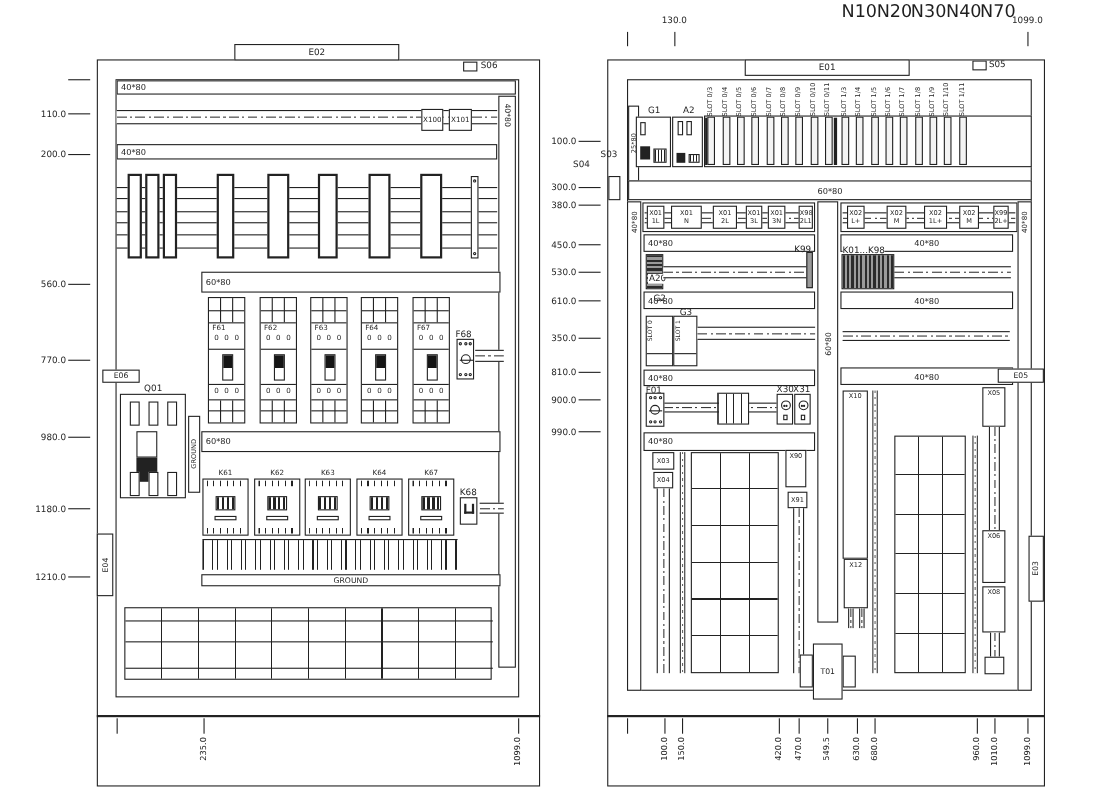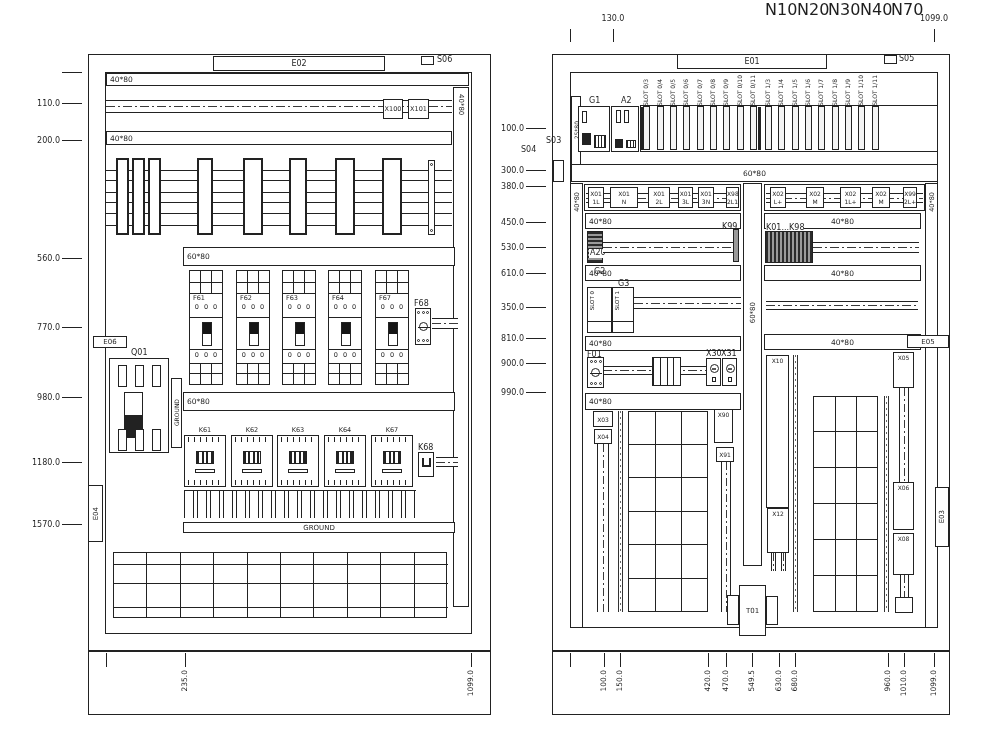--- a/index.html
+++ b/index.html
@@ -84,21 +84,21 @@
 </style>
 </head>
 <body>
 
 <div class="stage">
 
   <div class="box thick" style="left:88px;top:54px;width:403px;height:661px"></div>
   <div class="hline" style="left:88px;top:650px;width:403px;height:1.5px"></div>
   <div class="box thick" style="left:105px;top:72px;width:367px;height:562px"></div>
 
-  <div class="box cc f8" style="left:213px;top:56px;width:172px;height:15px">
+  <div class="box cc f8" style="left:213px;top:40px;width:150px;height:15px">
       <span>E02</span>
     </div>
   <div class="box" style="left:421px;top:56px;width:13px;height:9px"></div>
   <span class="lbl" style="left:437px;top:56px">S06</span>
 
   <div class="box dl" style="left:106px;top:73px;width:363px;height:13px">
       <span>40*80</span>
     </div>
   <div class="railh" style="left:106px;top:100px;width:346px;height:13px"></div>
   <div class="box cc f65" style="left:383px;top:99px;width:20px;height:20px">
@@ -366,21 +366,21 @@
     </div>
       <div class="abs dimLn" style="top: 397px;">
       <span class="dimLt">980.0</span>
         <i class="dimLk"></i>
     </div>
       <div class="abs dimLn" style="top: 462px;">
       <span class="dimLt">1180.0</span>
         <i class="dimLk"></i>
     </div>
       <div class="abs dimLn" style="top: 524px;">
-      <span class="dimLt">1570.0</span>
+      <span class="dimLt">1210.0</span>
         <i class="dimLk"></i>
     </div>
     </div>
   <div class="abs" style="left:0;top:0">
 
   <div class="abs dimBn" style="left: 106px;">
       <i class="dimBk"></i>
         <span class="dimBt"></span>
     </div>
       <div class="abs dimBn" style="left: 185px;">

